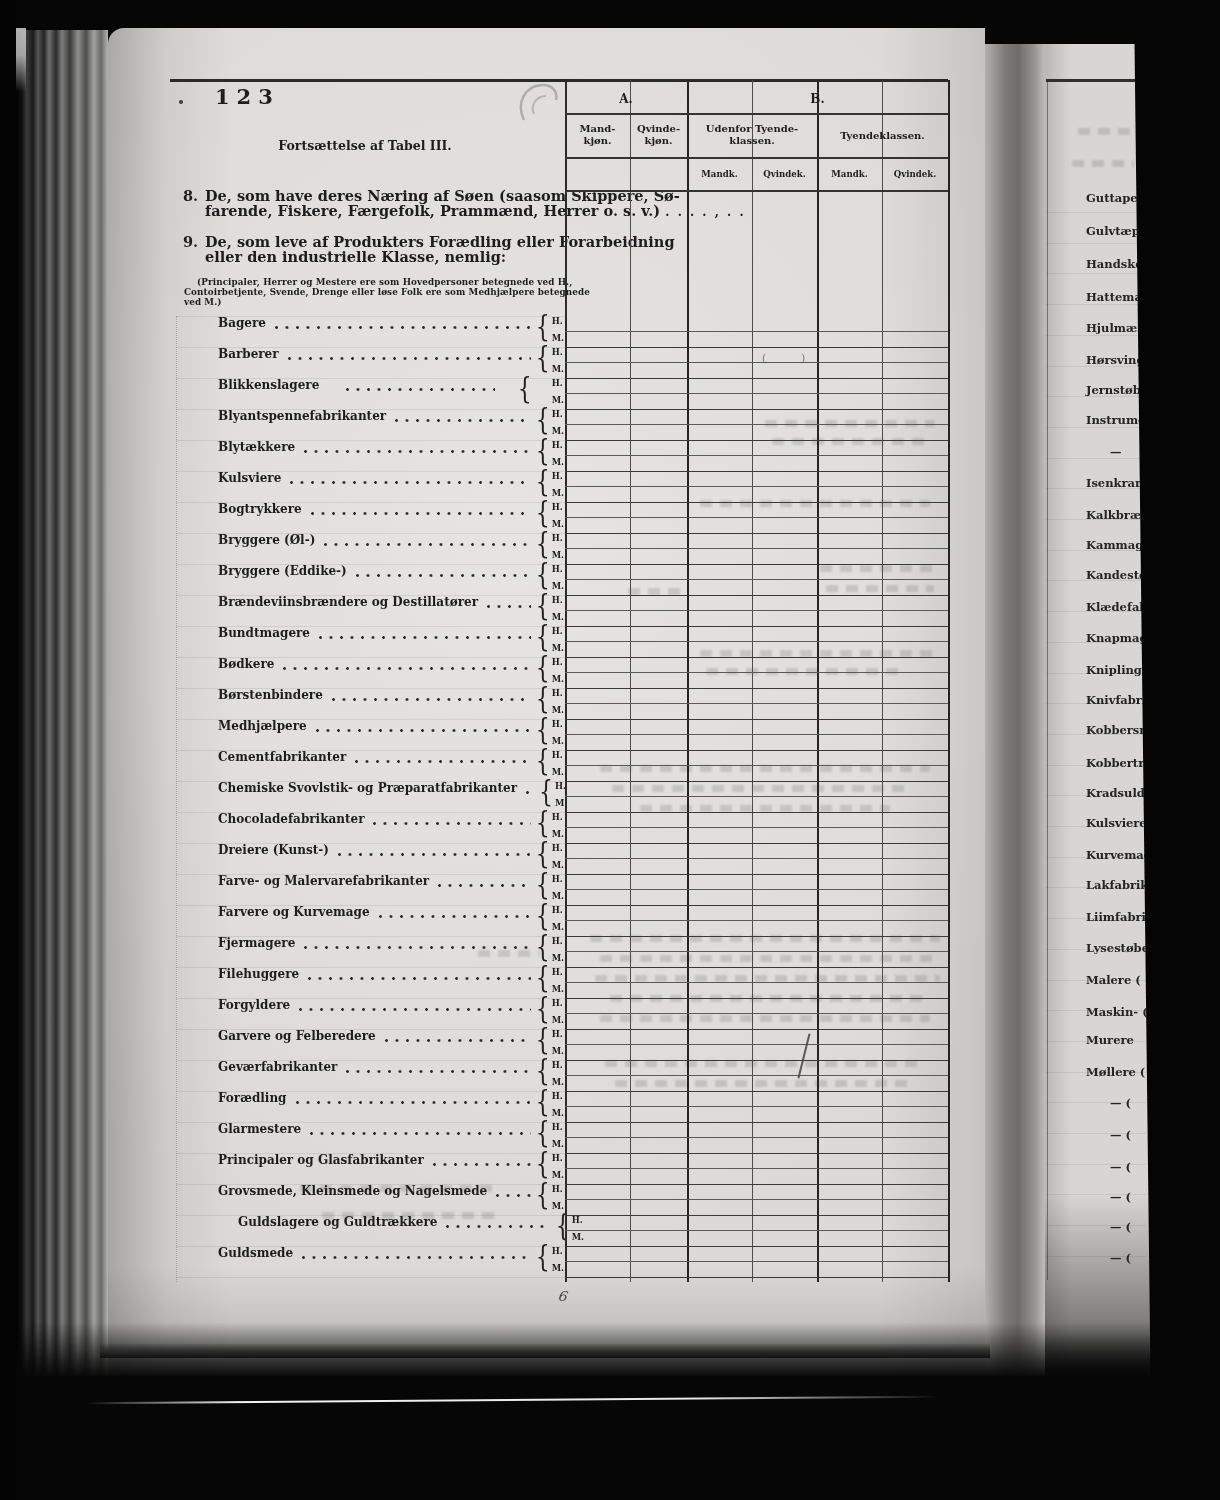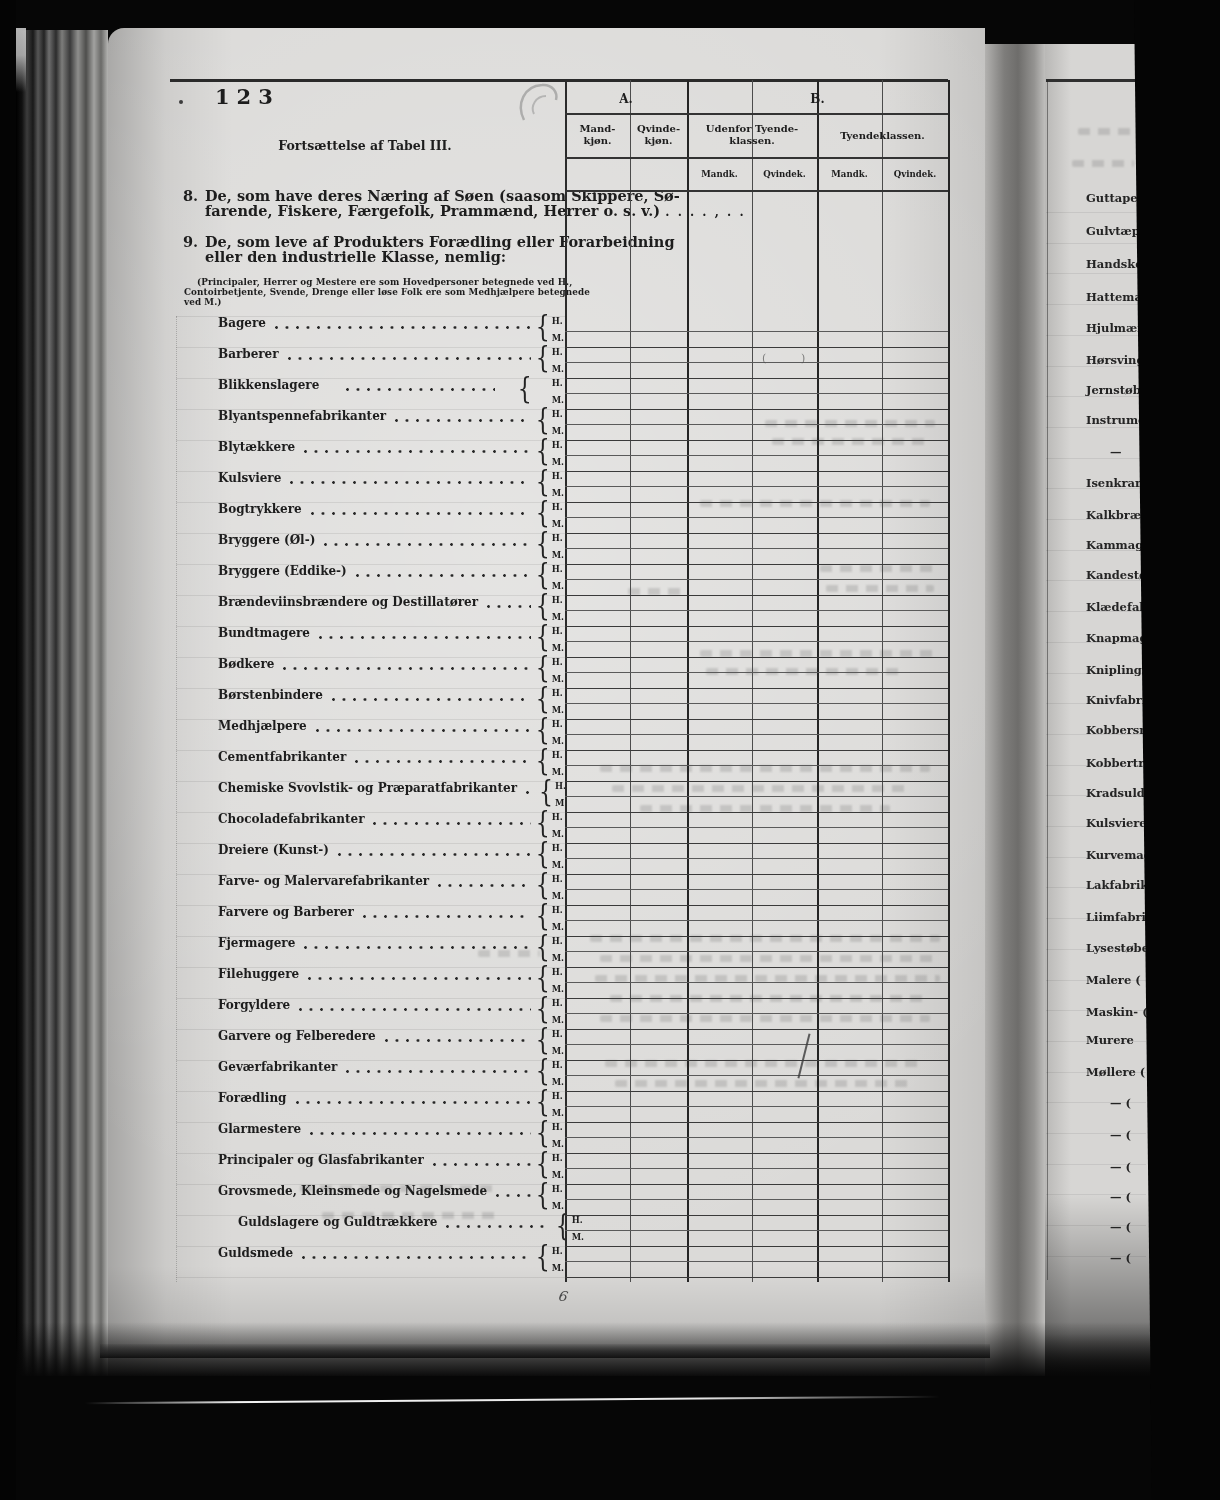--- a/index.html
+++ b/index.html
@@ -298,21 +298,21 @@
         <div class="occ" style="top: 873.5px;">
           <span class="occ-name">Farve- og Malervarefabrikanter</span>
           <span class="occ-leader"></span>
           <span class="occ-brace">{</span>
           <span class="occ-hm">
             <i>H.</i>
             <i>M.</i>
           </span>
         </div>
         <div class="occ" style="top: 904.5px;">
-          <span class="occ-name">Farvere og Barberer</span>
+          <span class="occ-name">Farvere og Kurvemage</span>
           <span class="occ-leader"></span>
           <span class="occ-brace">{</span>
           <span class="occ-hm">
             <i>H.</i>
             <i>M.</i>
           </span>
         </div>
         <div class="occ" style="top: 935.5px;">
           <span class="occ-name">Fjermagere</span>
           <span class="occ-leader"></span>

